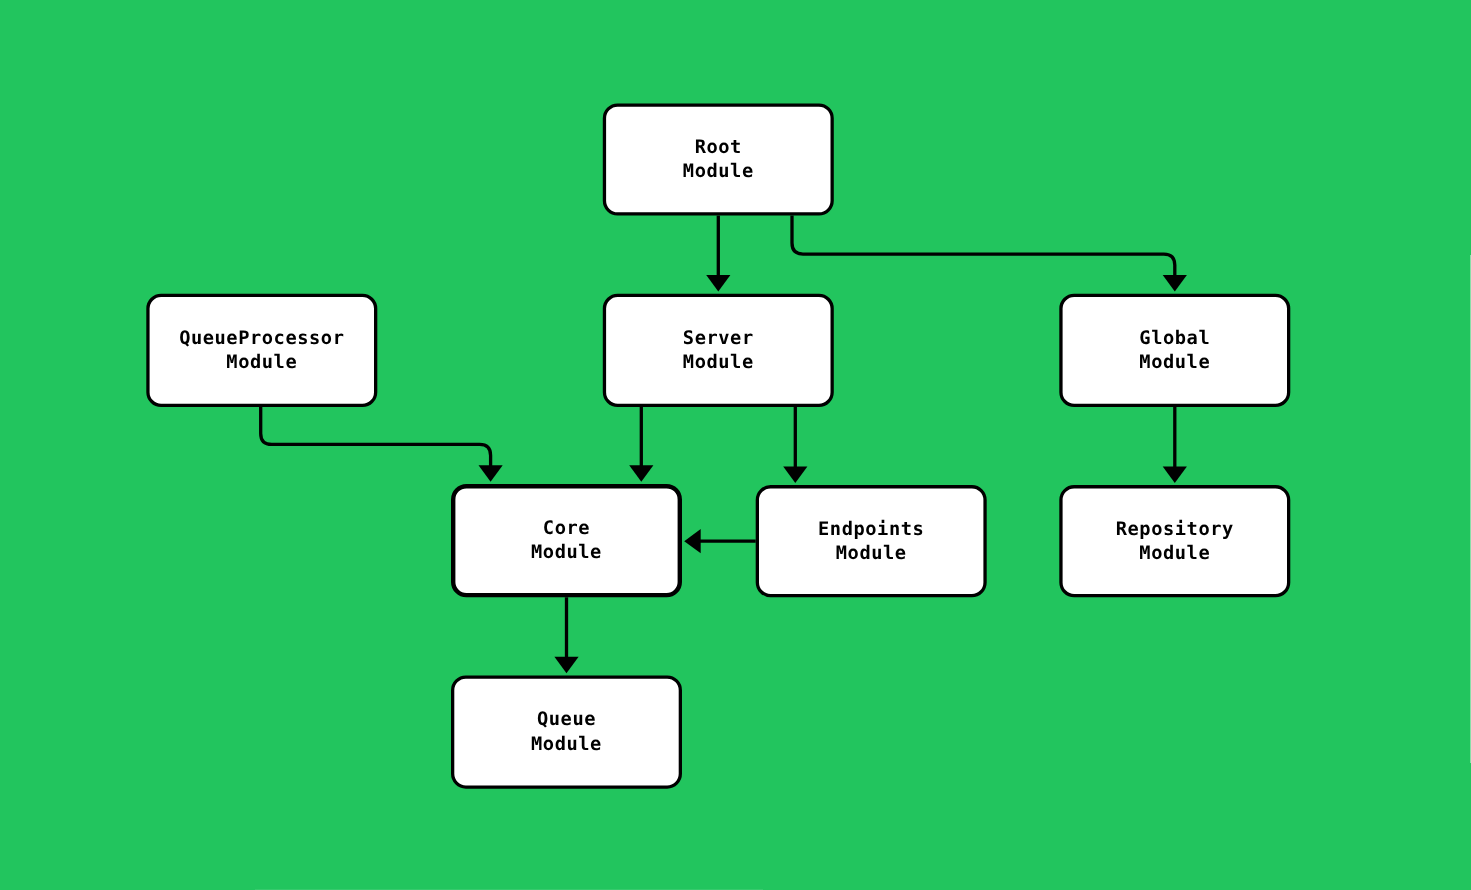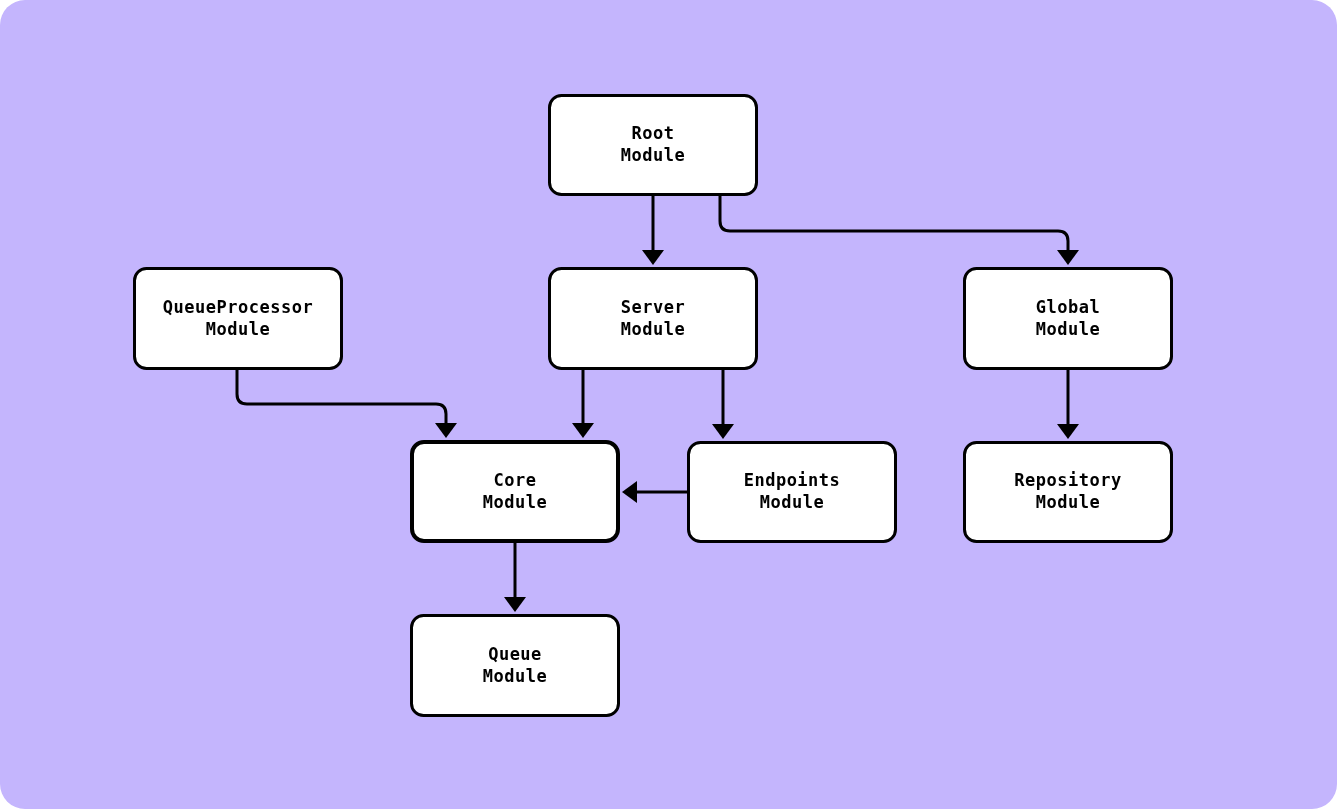--- a/index.html
+++ b/index.html
@@ -11,22 +11,21 @@
   body {
     width: 1337px;
     height: 809px;
     font-family: "DejaVu Sans Mono", "Liberation Mono", monospace;
     overflow: hidden;
   }
   #diagram-canvas {
     position: relative;
     width: 1337px;
     height: 809px;
-    background: #c4b5fd;
-    border-radius: 25px;
+    background: #22c55e;
   }
   svg.diagram-svg {
     position: absolute;
     top: 0;
     left: 0;
     width: 1337px;
     height: 809px;
     display: block;
   }
   .node-box {

